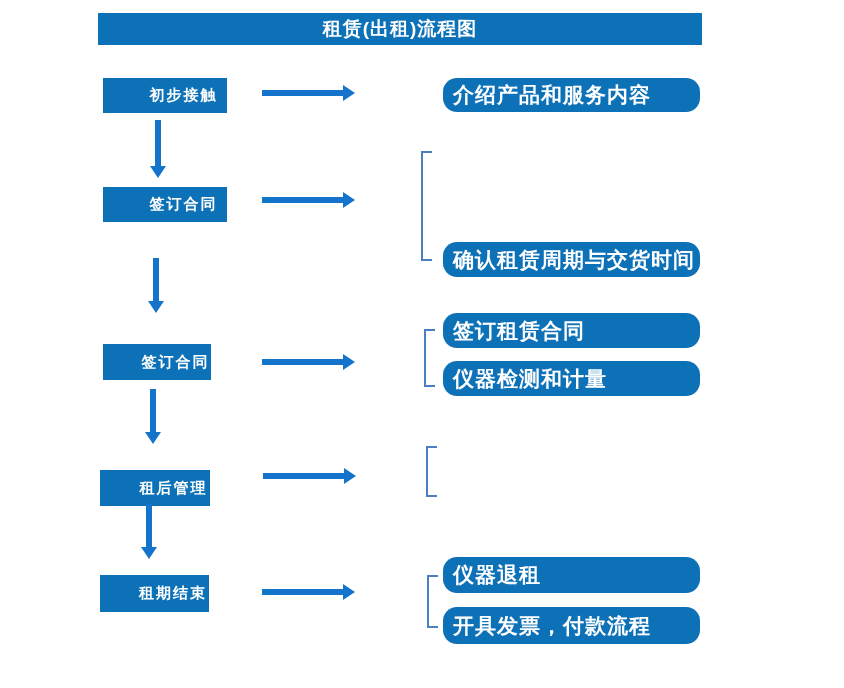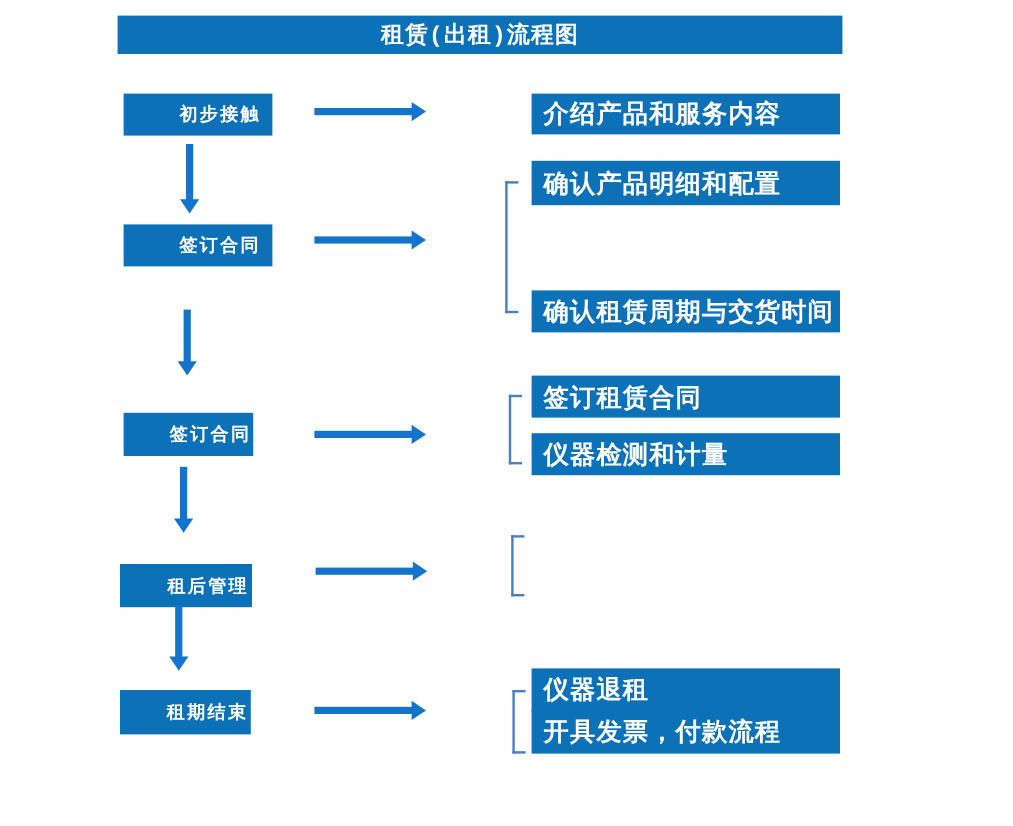--- a/index.html
+++ b/index.html
@@ -1,20 +1,20 @@
 <!DOCTYPE html>
 <html style="--box-blue: #0d71b8; --arrow-blue: #1474cc; --bracket-blue: #4a7fc1; --text-white: #ffffff;"><head>
 <meta charset="utf-8">
 <style>
   html,body{margin:0;padding:0;background:#ffffff;}
   .canvas{
     position:relative;
     width:844px;height:688px;
     background:#ffffff;
-    font-family:Liberation Mono, monospace;
+    font-family:Liberation Sans, sans-serif;
     overflow:hidden;
   }
   .title-bar{
     position:absolute;left:98px;top:13px;width:604px;height:32px;
     background:var(--box-blue);color:var(--text-white);
     font-size:19px;font-weight:bold;letter-spacing:1px;
     display:flex;align-items:center;justify-content:center;
   }
   .step{
     position:absolute;
@@ -24,20 +24,21 @@
     box-sizing:border-box;
     padding-left:37px;
   }
   .obox{
     position:absolute;left:443px;width:257px;height:36px;
     background:var(--box-blue);color:var(--text-white);
     font-size:21px;font-weight:bold;letter-spacing:1px;
     display:flex;align-items:center;
     padding-left:10px;box-sizing:border-box;
     white-space:nowrap;
+    border-radius:14px;
   }
   .arrow-h{position:absolute;width:93px;height:16px;}
   .arrow-h .shaft{position:absolute;left:0;top:5px;right:11px;height:6px;background:var(--arrow-blue);}
   .arrow-h .head{position:absolute;right:0;top:0;width:0;height:0;
     border-top:8px solid transparent;border-bottom:8px solid transparent;
     border-left:12px solid var(--arrow-blue);}
   .arrow-v{position:absolute;width:16px;}
   .arrow-v .shaft{position:absolute;left:5px;top:0;bottom:11px;width:6px;background:var(--arrow-blue);}
   .arrow-v .head{position:absolute;left:0;bottom:0;width:0;height:0;
     border-left:8px solid transparent;border-right:8px solid transparent;
@@ -99,23 +100,22 @@
       <span class="head"></span>
     </div>
 
   <div class="bracket" style="left:421px;top:151px;height:110px"></div>
   <div class="bracket" style="left:424px;top:329px;height:58px"></div>
   <div class="bracket" style="left:426px;top:446px;height:51px"></div>
   <div class="bracket" style="left:427px;top:575px;height:53px"></div>
 
   <div class="obox" style="top:78px;height:34px">介绍产品和服务内容</div>
 
-  <div class="obox" style="top:134px;height:37px">确认产品明细和配置</div>
   <div class="obox" style="top:313px;height:35px">签订租赁合同</div>
 
   <div class="obox" style="top:242px;height:35px">确认租赁周期与交货时间</div>
   <div class="obox" style="top:361px;height:35px">仪器检测和计量</div>
 
 
   <div class="obox" style="top:557px;height:36px">仪器退租</div>
-  <div class="obox" style="top:591px;height:37px">开具发票，付款流程</div>
+  <div class="obox" style="top:607px;height:37px">开具发票，付款流程</div>
 
 </div>
 
 </body></html>

